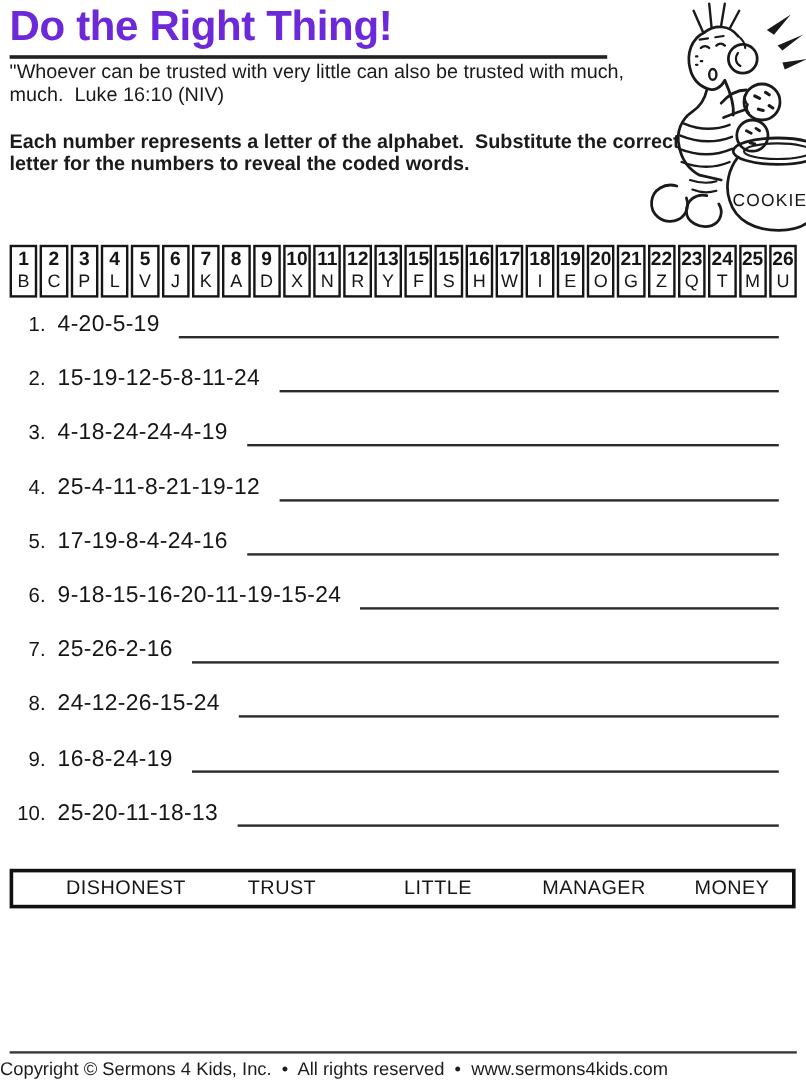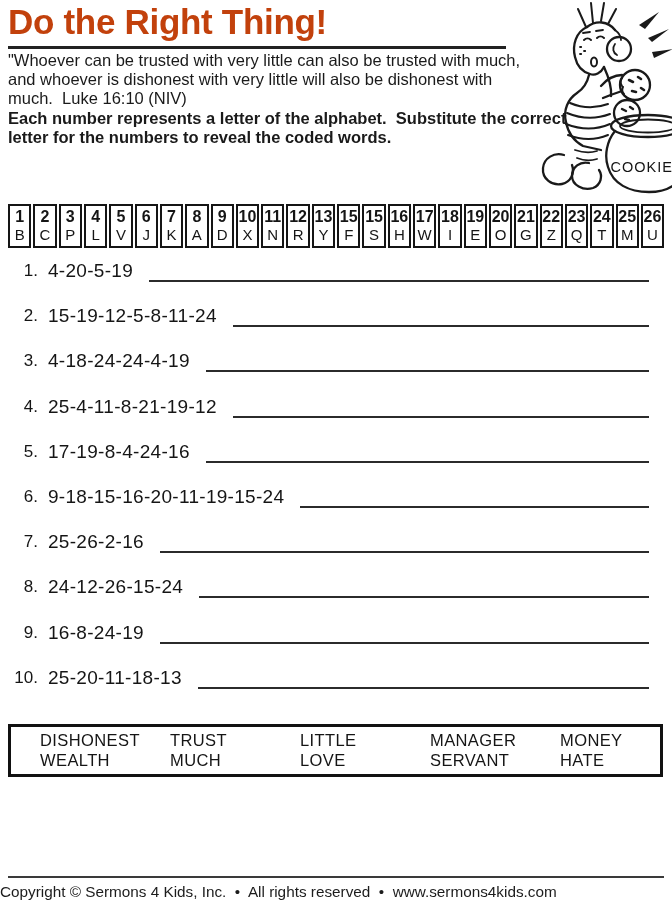--- a/index.html
+++ b/index.html
@@ -4,21 +4,21 @@
 <style>
   html,body{margin:0;padding:0;}
   body{
     width:672px;height:907px;background:#ffffff;position:relative;overflow:hidden;
     font-family:"Liberation Sans", sans-serif;color:#151515;
     -webkit-font-smoothing:antialiased;
   }
   .page{position:absolute;inset:0;}
 
   
-  .title{position:absolute;left:8px;top:2px;font-size:35px;font-weight:bold;letter-spacing:-0.3px;color:#c2410c;white-space:nowrap;}
+  .title{position:absolute;left:8px;top:2px;font-size:35px;font-weight:bold;letter-spacing:-0.3px;color:#6d28d9;white-space:nowrap;}
   .title-rule{position:absolute;left:8px;top:46px;width:498px;height:2.5px;background:#222;}
 
   
   .para{position:absolute;left:8px;font-size:16.5px;line-height:19px;color:#1a1a1a;}
   .para-verse{top:51px;}
   .para-instructions{top:109px;font-weight:bold;}
   .tline{display:block;white-space:nowrap;}
 
   
   .illustration{position:absolute;left:531px;top:0;width:158px;height:194px;}
@@ -32,38 +32,37 @@
 
   
   .puzzle-list{position:absolute;left:0;top:261px;width:672px;}
   .puzzle-item{display:flex;align-items:flex-start;height:45.2px;}
   .item-num{width:38px;flex:0 0 38px;text-align:right;font-size:17px;line-height:20px;}
   .item-code{margin-left:10px;font-size:19px;line-height:20px;letter-spacing:0.3px;white-space:nowrap;}
   .item-line{flex:1;height:19px;border-bottom:2px solid #2b2b2b;margin-left:16px;margin-right:23px;}
 
   
   .word-bank{position:absolute;left:8px;top:724px;width:649px;border:3px solid #111;background:#fff;padding:3px 0 4px 0;}
-  .bank-row{display:grid;grid-template-columns:130px 130px 130px 130px auto;padding-left:29px;}
+  .bank-row{display:grid;grid-template-columns:130px 130px 130px 130px auto;padding-left:29px;text-align:center;}
   .bank-word{font-size:16.5px;line-height:20px;letter-spacing:0.4px;white-space:nowrap;}
 
   
   .footer-rule{position:absolute;left:8px;top:876px;width:656px;height:2px;background:#3a3a3a;}
   .footer-text{position:absolute;left:0;top:883px;width:672px;text-align:left;font-size:15.3px;color:#1c1c1c;}
 </style>
 </head>
 <body>
 
 <div class="page">
 
   <div class="title">Do the Right Thing!</div>
   <div class="title-rule"></div>
 
   <div class="para para-verse">
       <span class="tline">"Whoever can be trusted with very little can also be trusted with much,</span>
-      <span class="tline">and whoever is dishonest with very little will also be dishonest with</span>
       <span class="tline">much.&nbsp; Luke 16:10 (NIV)</span>
     </div>
   <div class="para para-instructions">
       <span class="tline">Each number represents a letter of the alphabet.&nbsp; Substitute the correct</span>
       <span class="tline">letter for the numbers to reveal the coded words.</span>
     </div>
 
   <div class="illustration">
     <svg viewBox="0 0 158 194" xmlns="http://www.w3.org/2000/svg">
       <g fill="none" stroke="#1a1a1a" stroke-width="2.3" stroke-linecap="round" stroke-linejoin="round">
@@ -274,25 +273,18 @@
     </div>
 
   <div class="word-bank">
       <div class="bank-row">
         <span class="bank-word">DISHONEST</span>
         <span class="bank-word">TRUST</span>
         <span class="bank-word">LITTLE</span>
         <span class="bank-word">MANAGER</span>
         <span class="bank-word">MONEY</span>
       </div>
-      <div class="bank-row">
-        <span class="bank-word">WEALTH</span>
-        <span class="bank-word">MUCH</span>
-        <span class="bank-word">LOVE</span>
-        <span class="bank-word">SERVANT</span>
-        <span class="bank-word">HATE</span>
-      </div>
     </div>
 
   <div class="footer-rule"></div>
   <div class="footer-text">Copyright © Sermons 4 Kids, Inc.&nbsp; •&nbsp; All rights reserved&nbsp; •&nbsp; www.sermons4kids.com</div>
 
 </div>
 
 </body></html>

